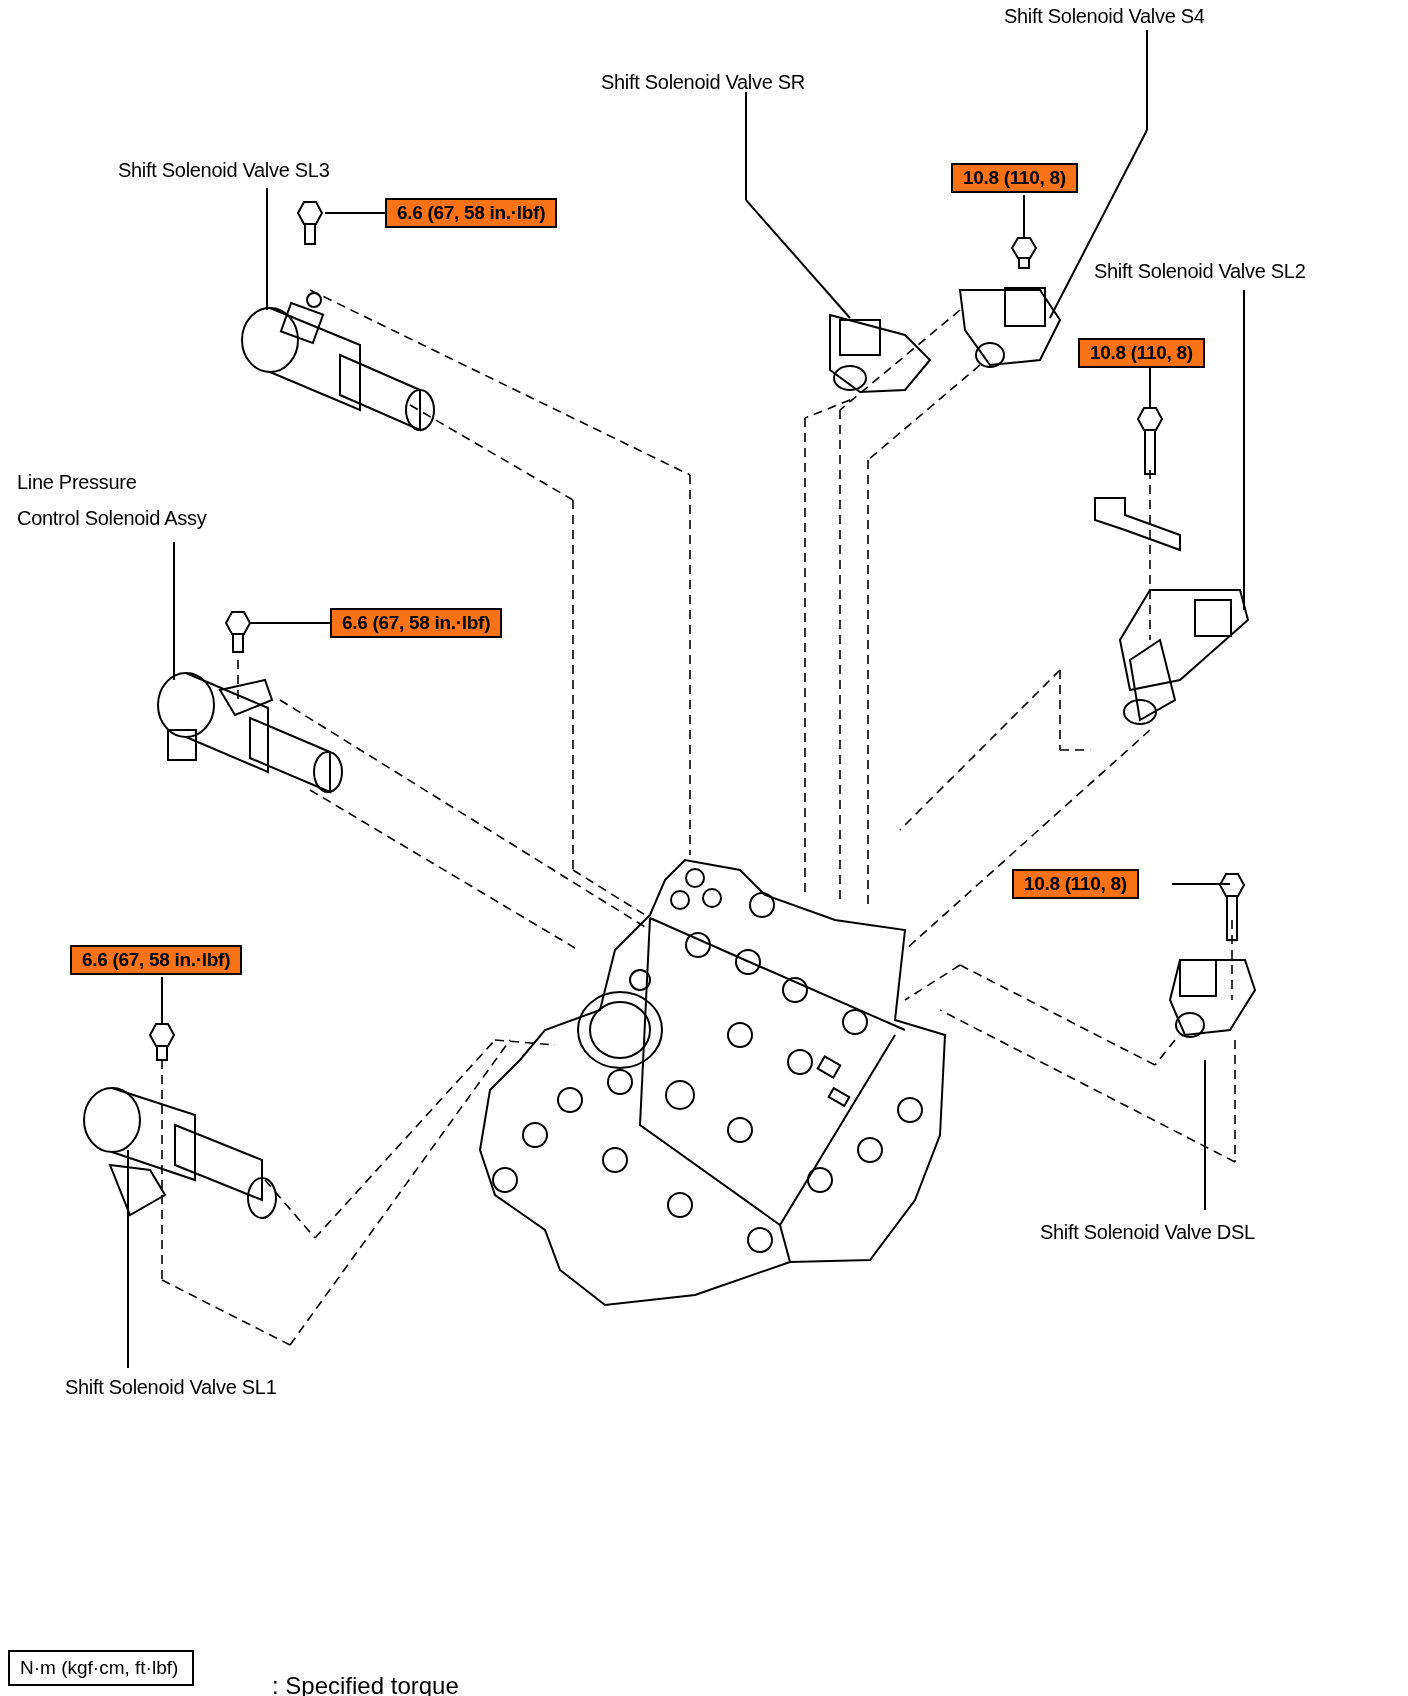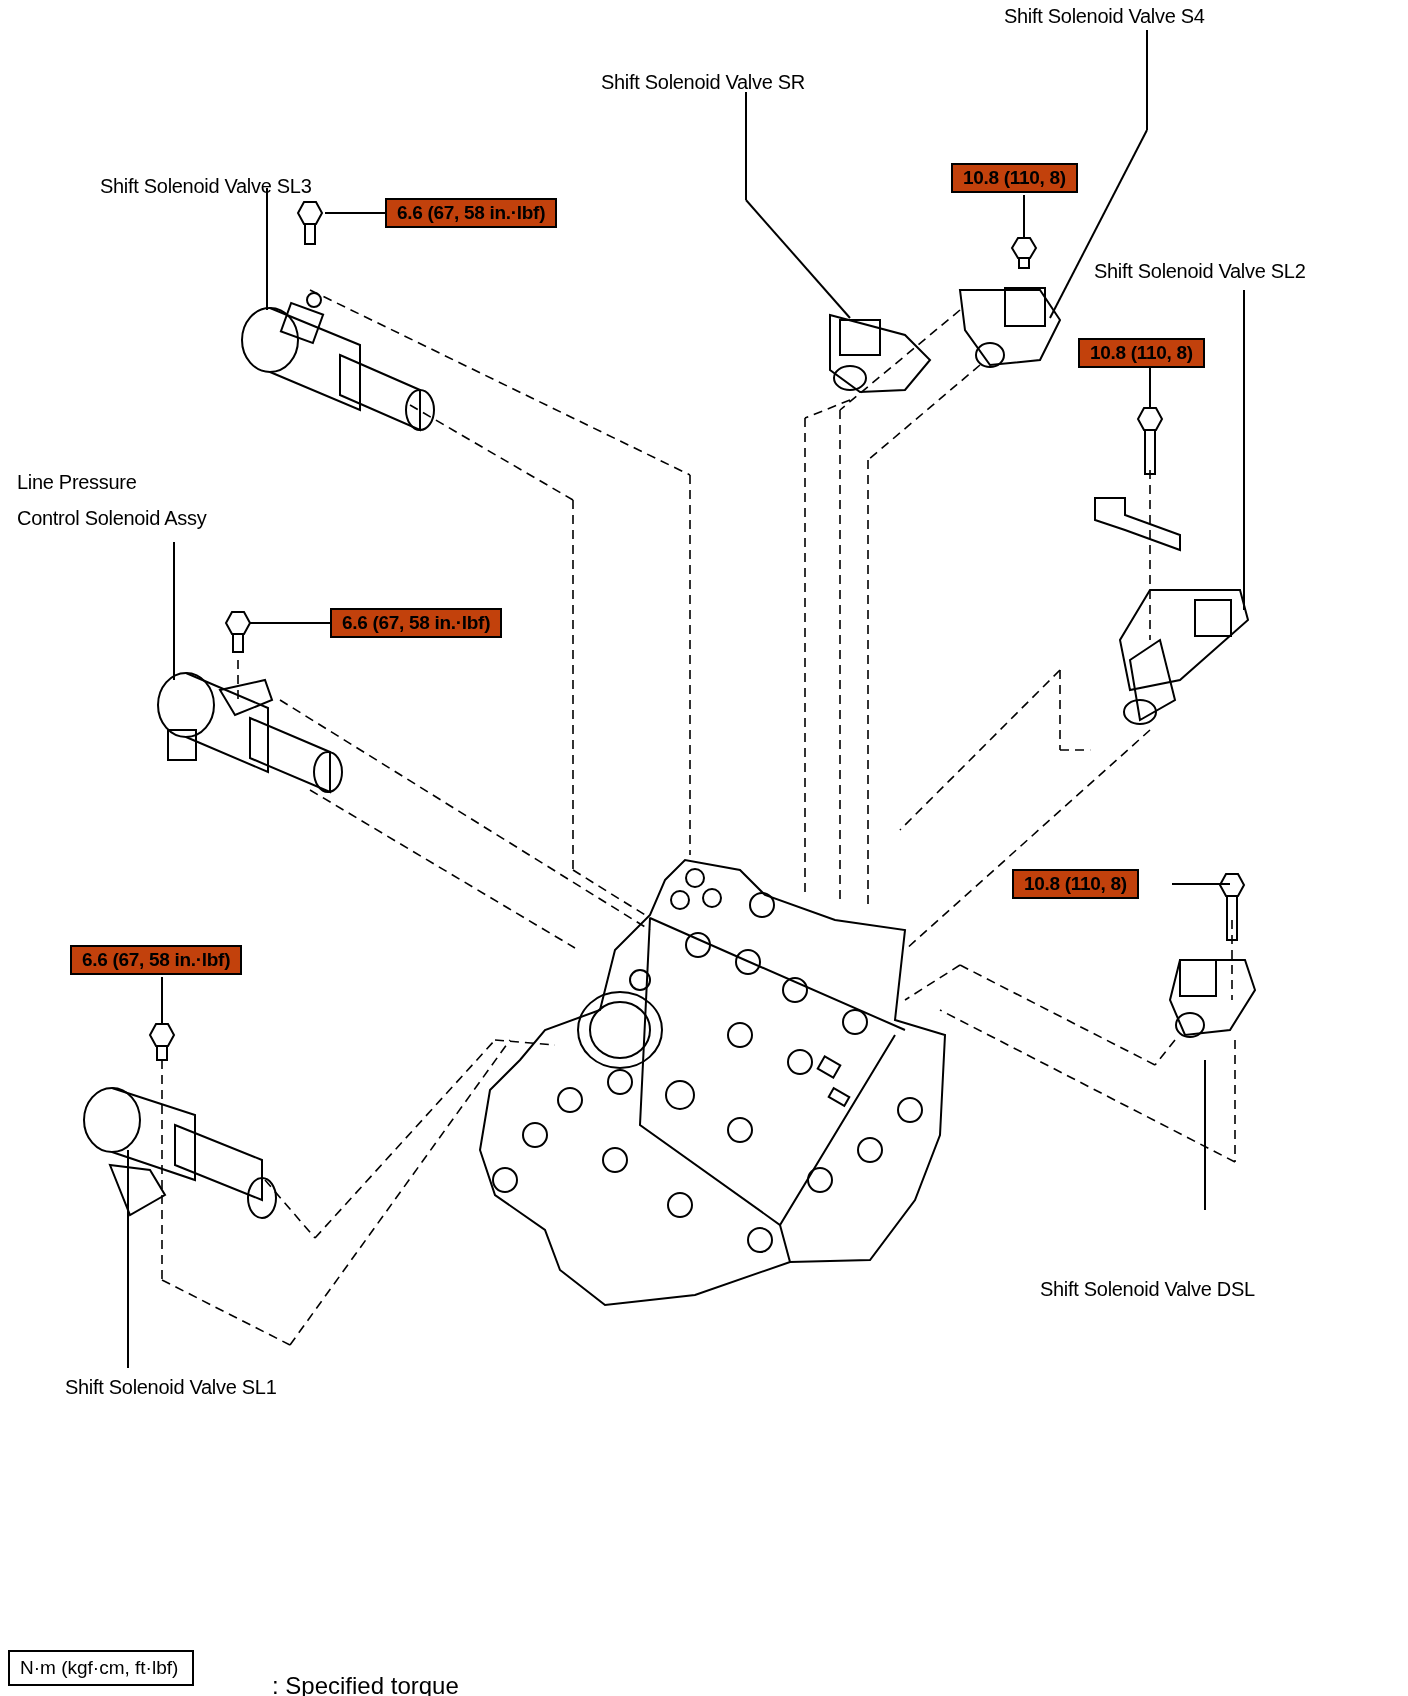--- a/index.html
+++ b/index.html
@@ -1,20 +1,20 @@
 <!DOCTYPE html>
 <html><head>
 <meta charset="utf-8">
 <style>
   html, body { margin:0; padding:0; background:#ffffff; }
   body { width:1408px; height:1696px; position:relative; overflow:hidden;
          font-family:"Liberation Sans", sans-serif; color:#000; }
   svg.art { position:absolute; left:0; top:0; }
   .label { position:absolute; font-size:20px; line-height:30px; white-space:nowrap; letter-spacing:-0.3px; }
-  .torque { position:absolute; border:2px solid #000; background:#c2410c; font-weight:bold;
+  .torque { position:absolute; border:2px solid #000; background:#f97316; font-weight:bold;
             font-size:19px; line-height:26px; padding:0 10px; white-space:nowrap; letter-spacing:-0.3px; }
   .legend-box { position:absolute; border:2px solid #000; font-size:19px; line-height:32px; padding:0 14px 0 10px; white-space:nowrap; }
   .legend-text { position:absolute; font-size:24px; line-height:32px; white-space:nowrap; }
 </style>
 </head>
 <body>
 
 <svg class="art" width="1408" height="1696" viewBox="0 0 1408 1696" fill="none" stroke="#000" stroke-width="2">
 
   <g>
@@ -176,35 +176,35 @@
         <circle cx="760" cy="1240" r="12"></circle>
         <circle cx="910" cy="1110" r="12"></circle>
       <circle cx="870" cy="1150" r="12"></circle>
         <circle cx="640" cy="980" r="10"></circle>
     </g>
     <rect x="820" y="1060" width="18" height="14" transform="rotate(30 829 1067)"></rect>
     <rect x="830" y="1092" width="18" height="10" transform="rotate(30 839 1097)"></rect>
   </g>
 </svg>
 
-<div class="label" style="left:100px; top:155px;margin-top:16px;">Shift Solenoid Valve SL3</div>
+<div class="label" style="left:118px; top:155px;">Shift Solenoid Valve SL3</div>
 <div class="torque" style="left:385px; top:198px;">6.6 (67, 58 in.·lbf)</div>
 
 <div class="label" style="left:601px; top:67px;">Shift Solenoid Valve SR</div>
 <div class="torque" style="left:951px; top:163px;">10.8 (110, 8)</div>
 
 <div class="label" style="left:1004px; top:1px;">Shift Solenoid Valve S4</div>
 
 <div class="label" style="left:1094px; top:256px;">Shift Solenoid Valve SL2</div>
 <div class="torque" style="left:1078px; top:338px;">10.8 (110, 8)</div>
 
 <div class="label" style="left:17px; top:467px;">Line Pressure</div>
 <div class="label" style="left:17px; top:503px;">Control Solenoid Assy</div>
 <div class="torque" style="left:330px; top:608px;">6.6 (67, 58 in.·lbf)</div>
 
 <div class="torque" style="left:1012px; top:869px;">10.8 (110, 8)</div>
-<div class="label" style="left:1040px; top:1274px;">Shift Solenoid Valve DSL</div>
+<div class="label" style="left:1040px; top:1217px;">Shift Solenoid Valve DSL</div>
 
 <div class="torque" style="left:70px; top:945px;">6.6 (67, 58 in.·lbf)</div>
 <div class="label" style="left:65px; top:1372px;">Shift Solenoid Valve SL1</div>
 
 <div class="legend-box" style="left:8px; top:1650px;">N·m (kgf·cm, ft·lbf)</div>
 <div class="legend-text" style="left:272px; top:1650px;margin-top:20px;">: Specified torque</div>
 
 </body></html>

